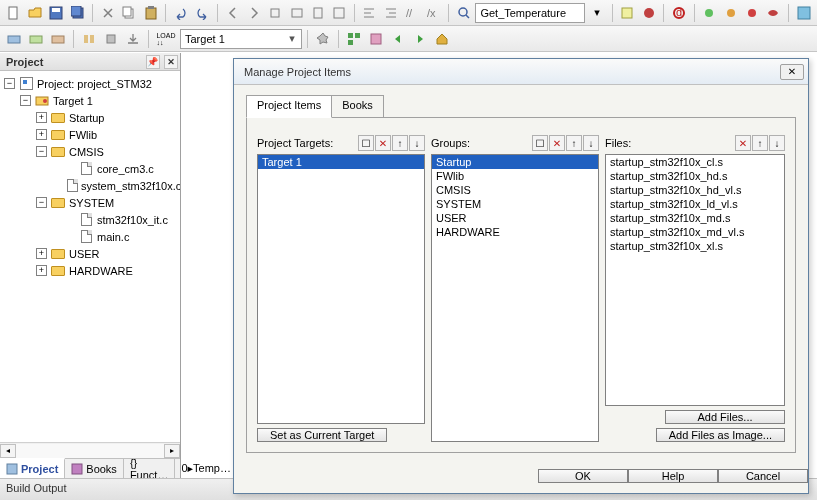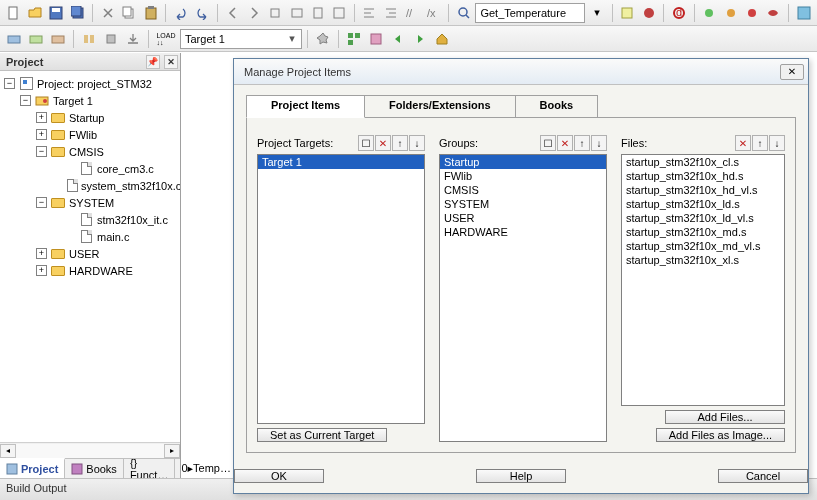--- a/index.html
+++ b/index.html
@@ -39,33 +39,33 @@
 
 .build-output { position: absolute; left: 0; bottom: 0; right: 0; height: 22px; background: linear-gradient(#f0f0f0,#e0e0e0); border-top: 1px solid #c0c0c0; padding: 3px 6px; color: #333; }
 
 
 .dialog { position: absolute; left: 233px; top: 58px; width: 576px; height: 436px; background: #f4f4f0; border: 1px solid #6080a0; box-shadow: 2px 2px 6px rgba(0,0,0,0.2); display:flex; flex-direction:column;}
 .dlg-title { height: 26px; background: linear-gradient(#fafafa,#e4ecf4); display: flex; align-items: center; justify-content: space-between; padding: 0 4px 0 10px; border-bottom: 1px solid #c0c0c0; }
 .dlg-title span { color: #333; }
 .dlg-close { width: 24px; height: 16px; border: 1px solid #a0a0a0; background: #f0f0f0; display: flex; align-items: center; justify-content: center; cursor: pointer; border-radius:2px; font-size:10px;}
 .dlg-body { flex:1; padding: 10px 12px 6px 12px; display:flex; flex-direction:column; }
 .dlg-tabs { display:flex; height:22px; }
-.dlg-tab { padding: 3px 24px; border:1px solid #a0a0a0; border-bottom:none; background:#f4f4f0; margin-right:-1px; cursor:pointer; font-family: 'Courier New', monospace; font-size:12px;font-weight:bold;}
+.dlg-tab { padding: 3px 10px; border:1px solid #a0a0a0; border-bottom:none; background:#f4f4f0; margin-right:-1px; cursor:pointer; font-family: 'Courier New', monospace; font-size:12px;}
 .dlg-tab.active { background:#fff; position:relative; z-index:2; border-bottom:1px solid #fff; margin-bottom:-1px;}
-.dlg-tabpage { border:1px solid #a0a0a0; background:#f4f4f0; flex:1; padding:16px 10px 10px 10px; display:flex; gap:14px; position:relative; }
+.dlg-tabpage { border:1px solid #a0a0a0; background:#f4f4f0; flex:1; padding:16px 10px 10px 10px; display:flex; gap:6px; position:relative; }
 .col { display:flex; flex-direction:column; }
 .col-header { display:flex; align-items:center; justify-content:space-between; height:18px; margin-bottom:2px; }
 .col-header .label{ white-space:nowrap; }
 .col-tools { display:flex; gap:1px; }
 .col-tool { width:16px; height:16px; border:1px solid #b0b0b0; background:#f4f4f4; display:flex; align-items:center; justify-content:center; cursor:pointer; font-size:10px; }
 .listbox { flex:1; background:#fff; border:1px solid #808080; overflow:auto; }
 .listitem { padding:1px 4px; cursor:default; white-space:nowrap; }
 .listitem.sel { background:#2060c0; color:#fff; }
 .dlg-btn { height:14px; min-width:120px; border:1px solid #808080; background:linear-gradient(#fafafa,#e4e4e4); cursor:pointer; padding:0 12px; }
-.dlg-footer { display:flex; justify-content:space-between; gap:28px; padding:10px 0 10px 0; }
+.dlg-footer { display:flex; justify-content:flex-end; padding:10px 0 10px 0; }
 .dlg-footer .dlg-btn{ min-width:90px; }
 
 .col3-btns{ display:flex; flex-direction:column; gap:4px; align-items:flex-end; margin-top:4px; }
 .col1-btns { margin-top:4px; }
 
 svg { display:block; }
 </style>
 </head>
 <body>
 
@@ -438,21 +438,20 @@
 </div>
 
 <div class="dialog">
   <div class="dlg-title">
     <span>Manage Project Items</span>
     <div class="dlg-close">✕</div>
   </div>
   <div class="dlg-body">
     <div class="dlg-tabs">
       <div class="dlg-tab active"><span>Project Items</span></div>
-      <div class="dlg-tab"><span>Folders/Extensions</span></div>
       <div class="dlg-tab"><span>Books</span></div>
     </div>
     <div class="dlg-tabpage">
 
       <div class="col" style="width:168px">
         <div class="col-header">
           <span class="label">Project Targets:</span>
           <div class="col-tools">
             <div class="col-tool">☐</div>
             <div class="col-tool" style="color:#c02020">✕</div>
@@ -494,21 +493,20 @@
           <div class="col-tools">
             <div class="col-tool" style="color:#c02020">✕</div>
             <div class="col-tool">↑</div>
             <div class="col-tool">↓</div>
           </div>
         </div>
         <div class="listbox" id="list-files" style="height:220px">
             <div class="listitem">startup_stm32f10x_cl.s</div>
             <div class="listitem">startup_stm32f10x_hd.s</div>
             <div class="listitem">startup_stm32f10x_hd_vl.s</div>
-            <div class="listitem">startup_stm32f10x_ld.s</div>
             <div class="listitem">startup_stm32f10x_ld_vl.s</div>
             <div class="listitem">startup_stm32f10x_md.s</div>
             <div class="listitem">startup_stm32f10x_md_vl.s</div>
             <div class="listitem">startup_stm32f10x_xl.s</div>
           </div>
         <div class="col3-btns">
           <button class="dlg-btn">Add Files...</button>
           <button class="dlg-btn">Add Files as Image...</button>
         </div>
       </div>

